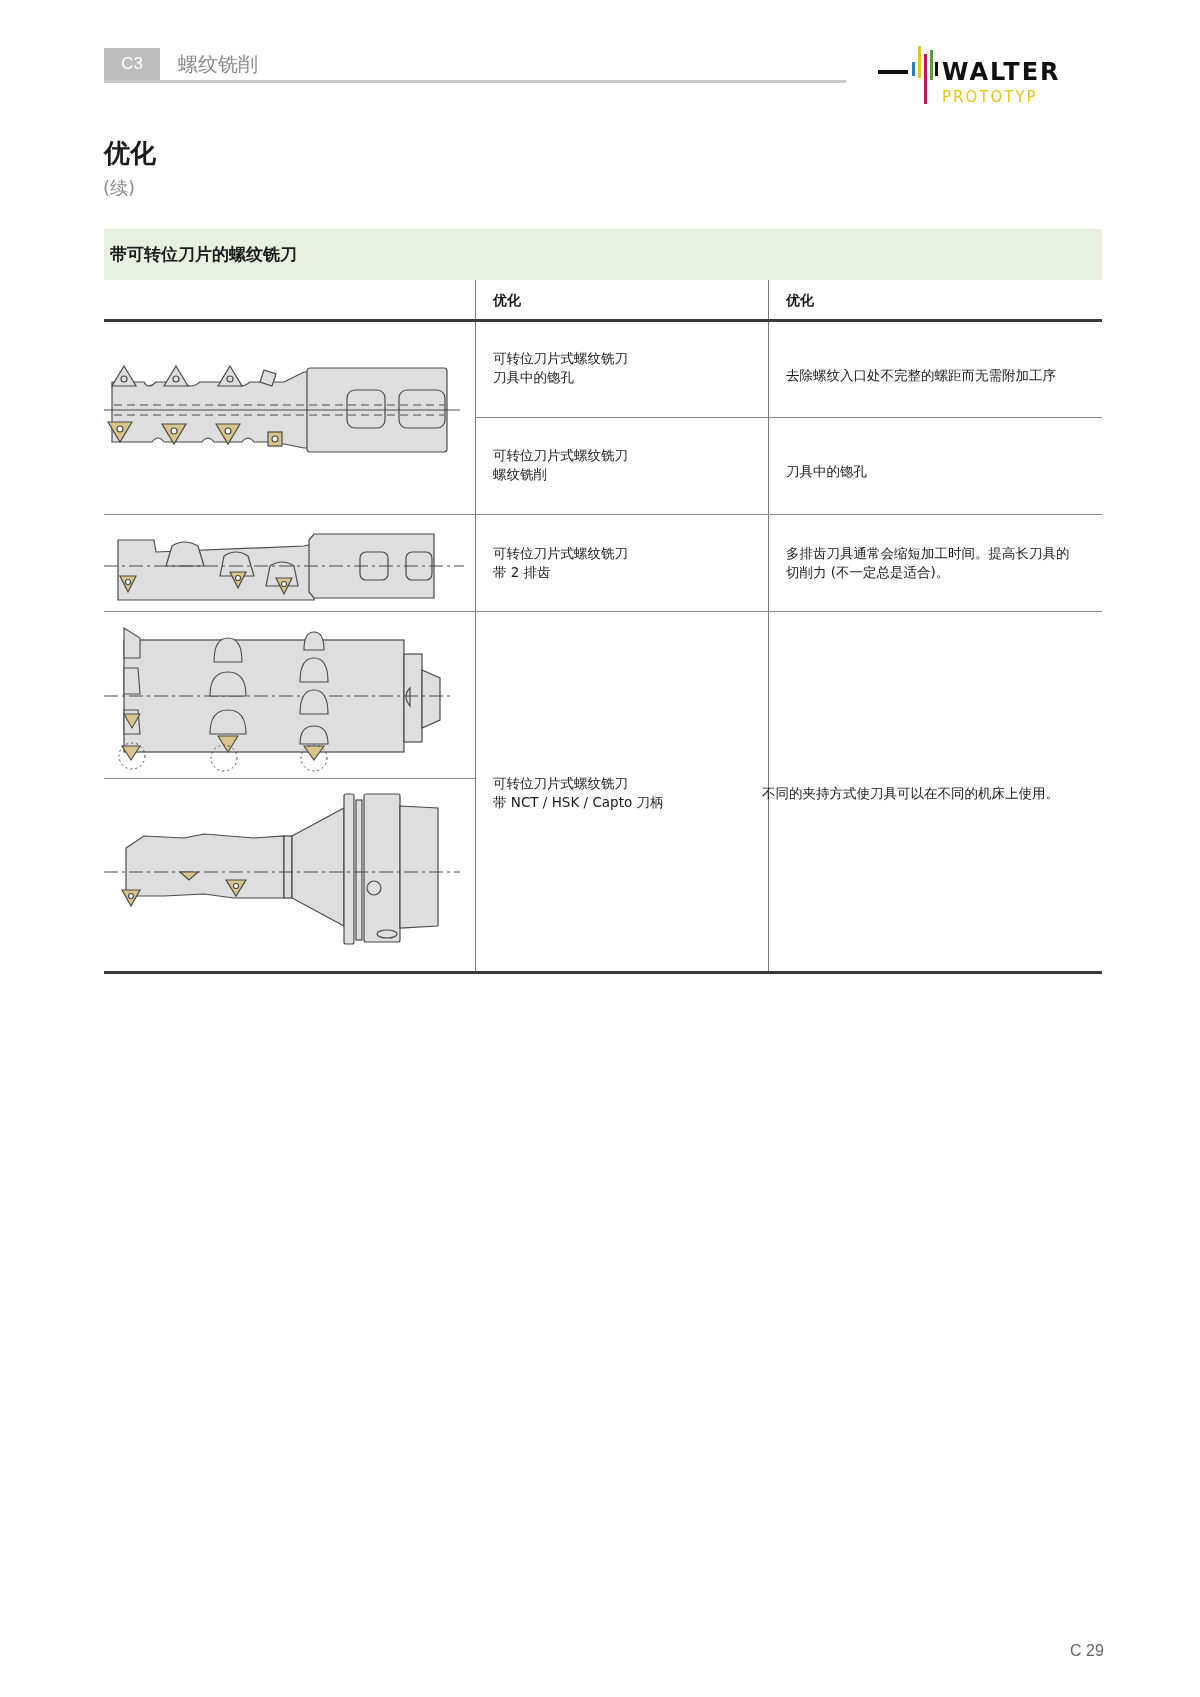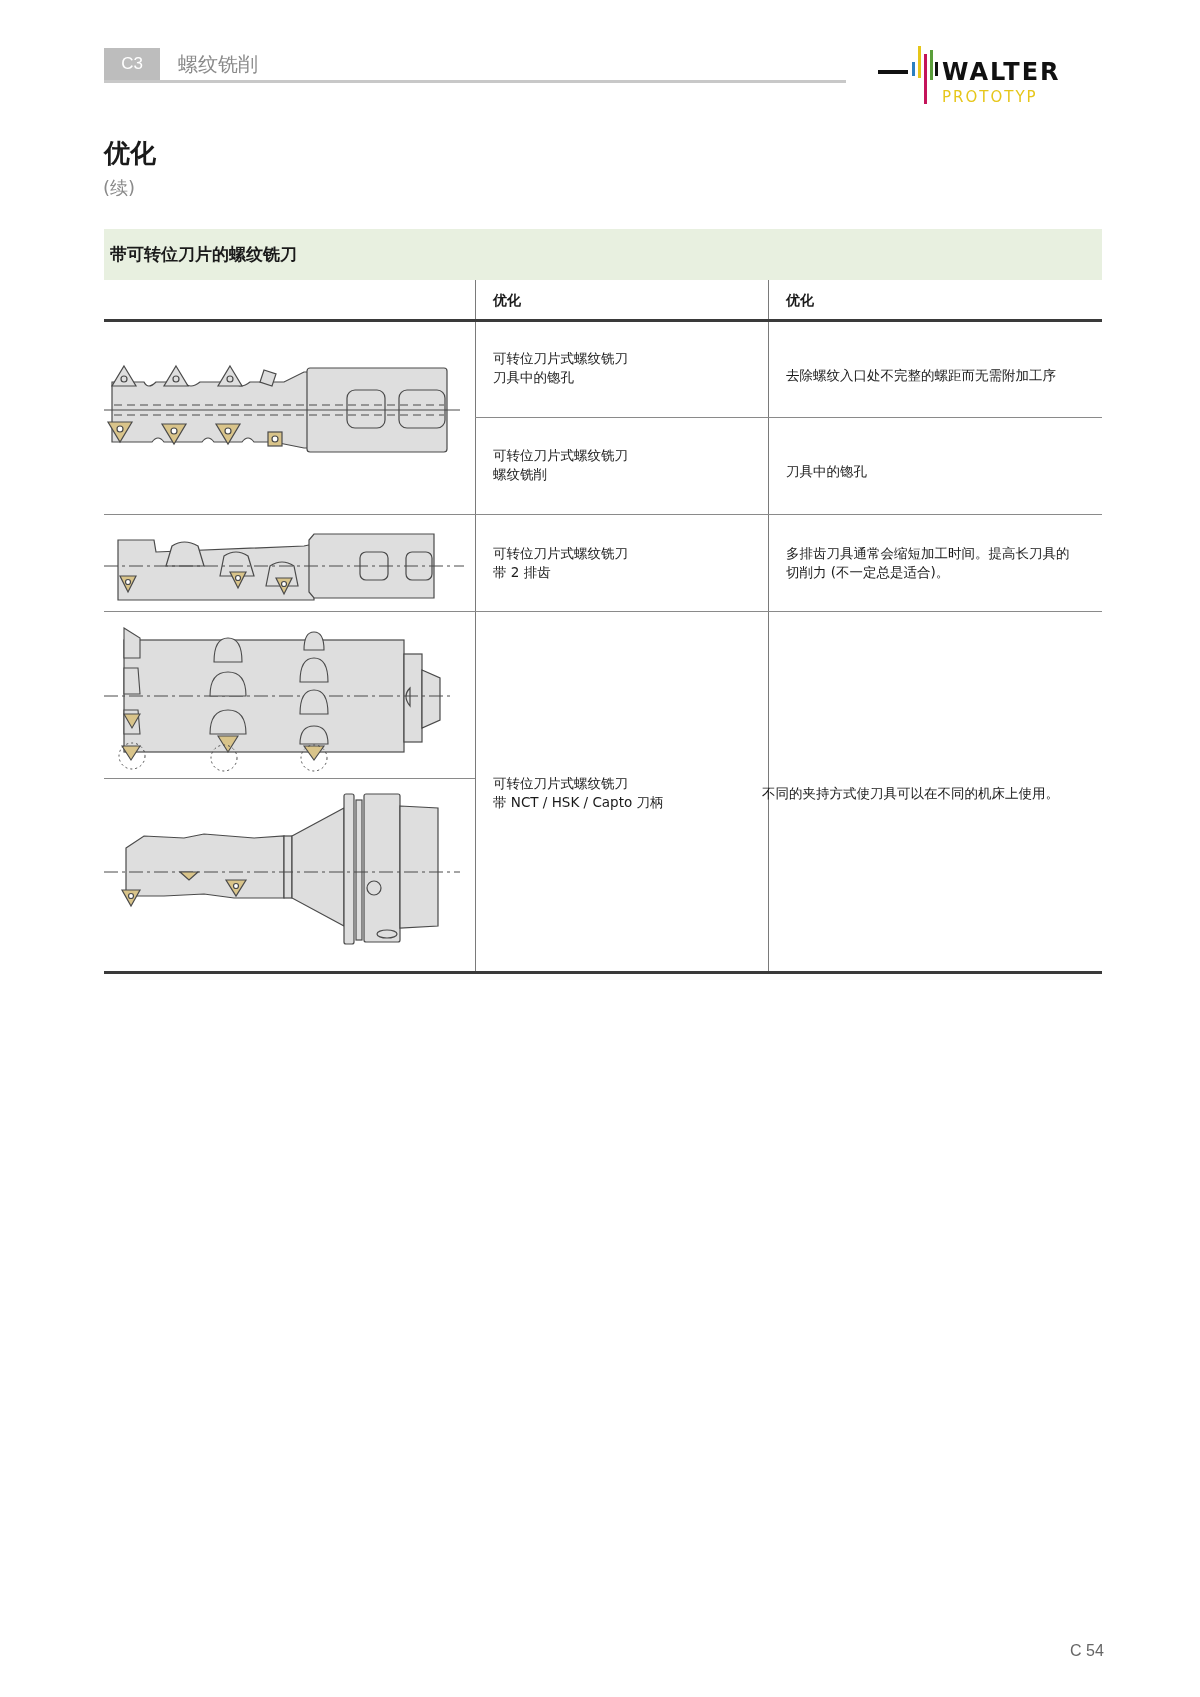--- a/index.html
+++ b/index.html
@@ -209,13 +209,13 @@
     <g stroke="#4a4a4a" stroke-width="1.2" fill="#d9c48a">
       <path d="M18 104 L36 104 L27 120 Z"></path>
         <circle cx="27" cy="110" r="2.5" fill="#fff"></circle>
       <path d="M76 86 L94 86 L85 94 Z"></path>
       <path d="M122 94 L142 94 L132 110 Z"></path>
         <circle cx="132" cy="100" r="2.5" fill="#fff"></circle>
     </g>
   </svg>
 </div>
 
-<div class="abs page-num">C 54</div>
+<div class="abs page-num">C 29</div>
 
 </body></html>

